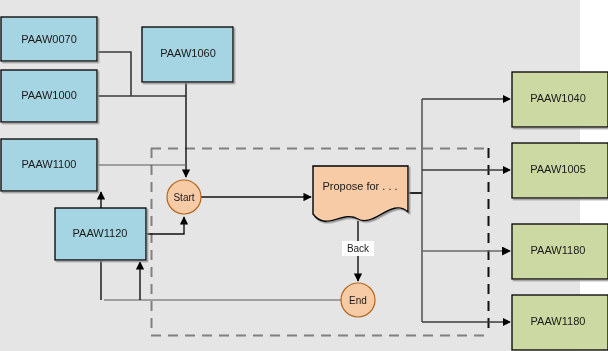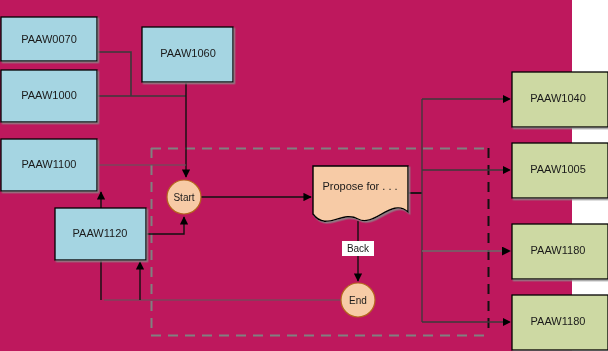--- a/index.html
+++ b/index.html
@@ -6,21 +6,22 @@
   html,body{margin:0;padding:0;}
   body{
     width:608px;height:351px;
     background:#ffffff;
     font-family:"Liberation Sans", sans-serif;
     overflow:hidden;
   }
   #canvas{
     position:relative;
     width:572px;height:351px;
-    background:#be185d;
+    background:#e5e5e5;
+    padding-left:8px;
   }
   #canvas svg{
     position:absolute;
     top:0;left:0;
     width:608px;height:351px;
   }
   .node-label{
     font-family:"Liberation Sans", sans-serif;
     font-size:11px;
     fill:#1a1a1a;

